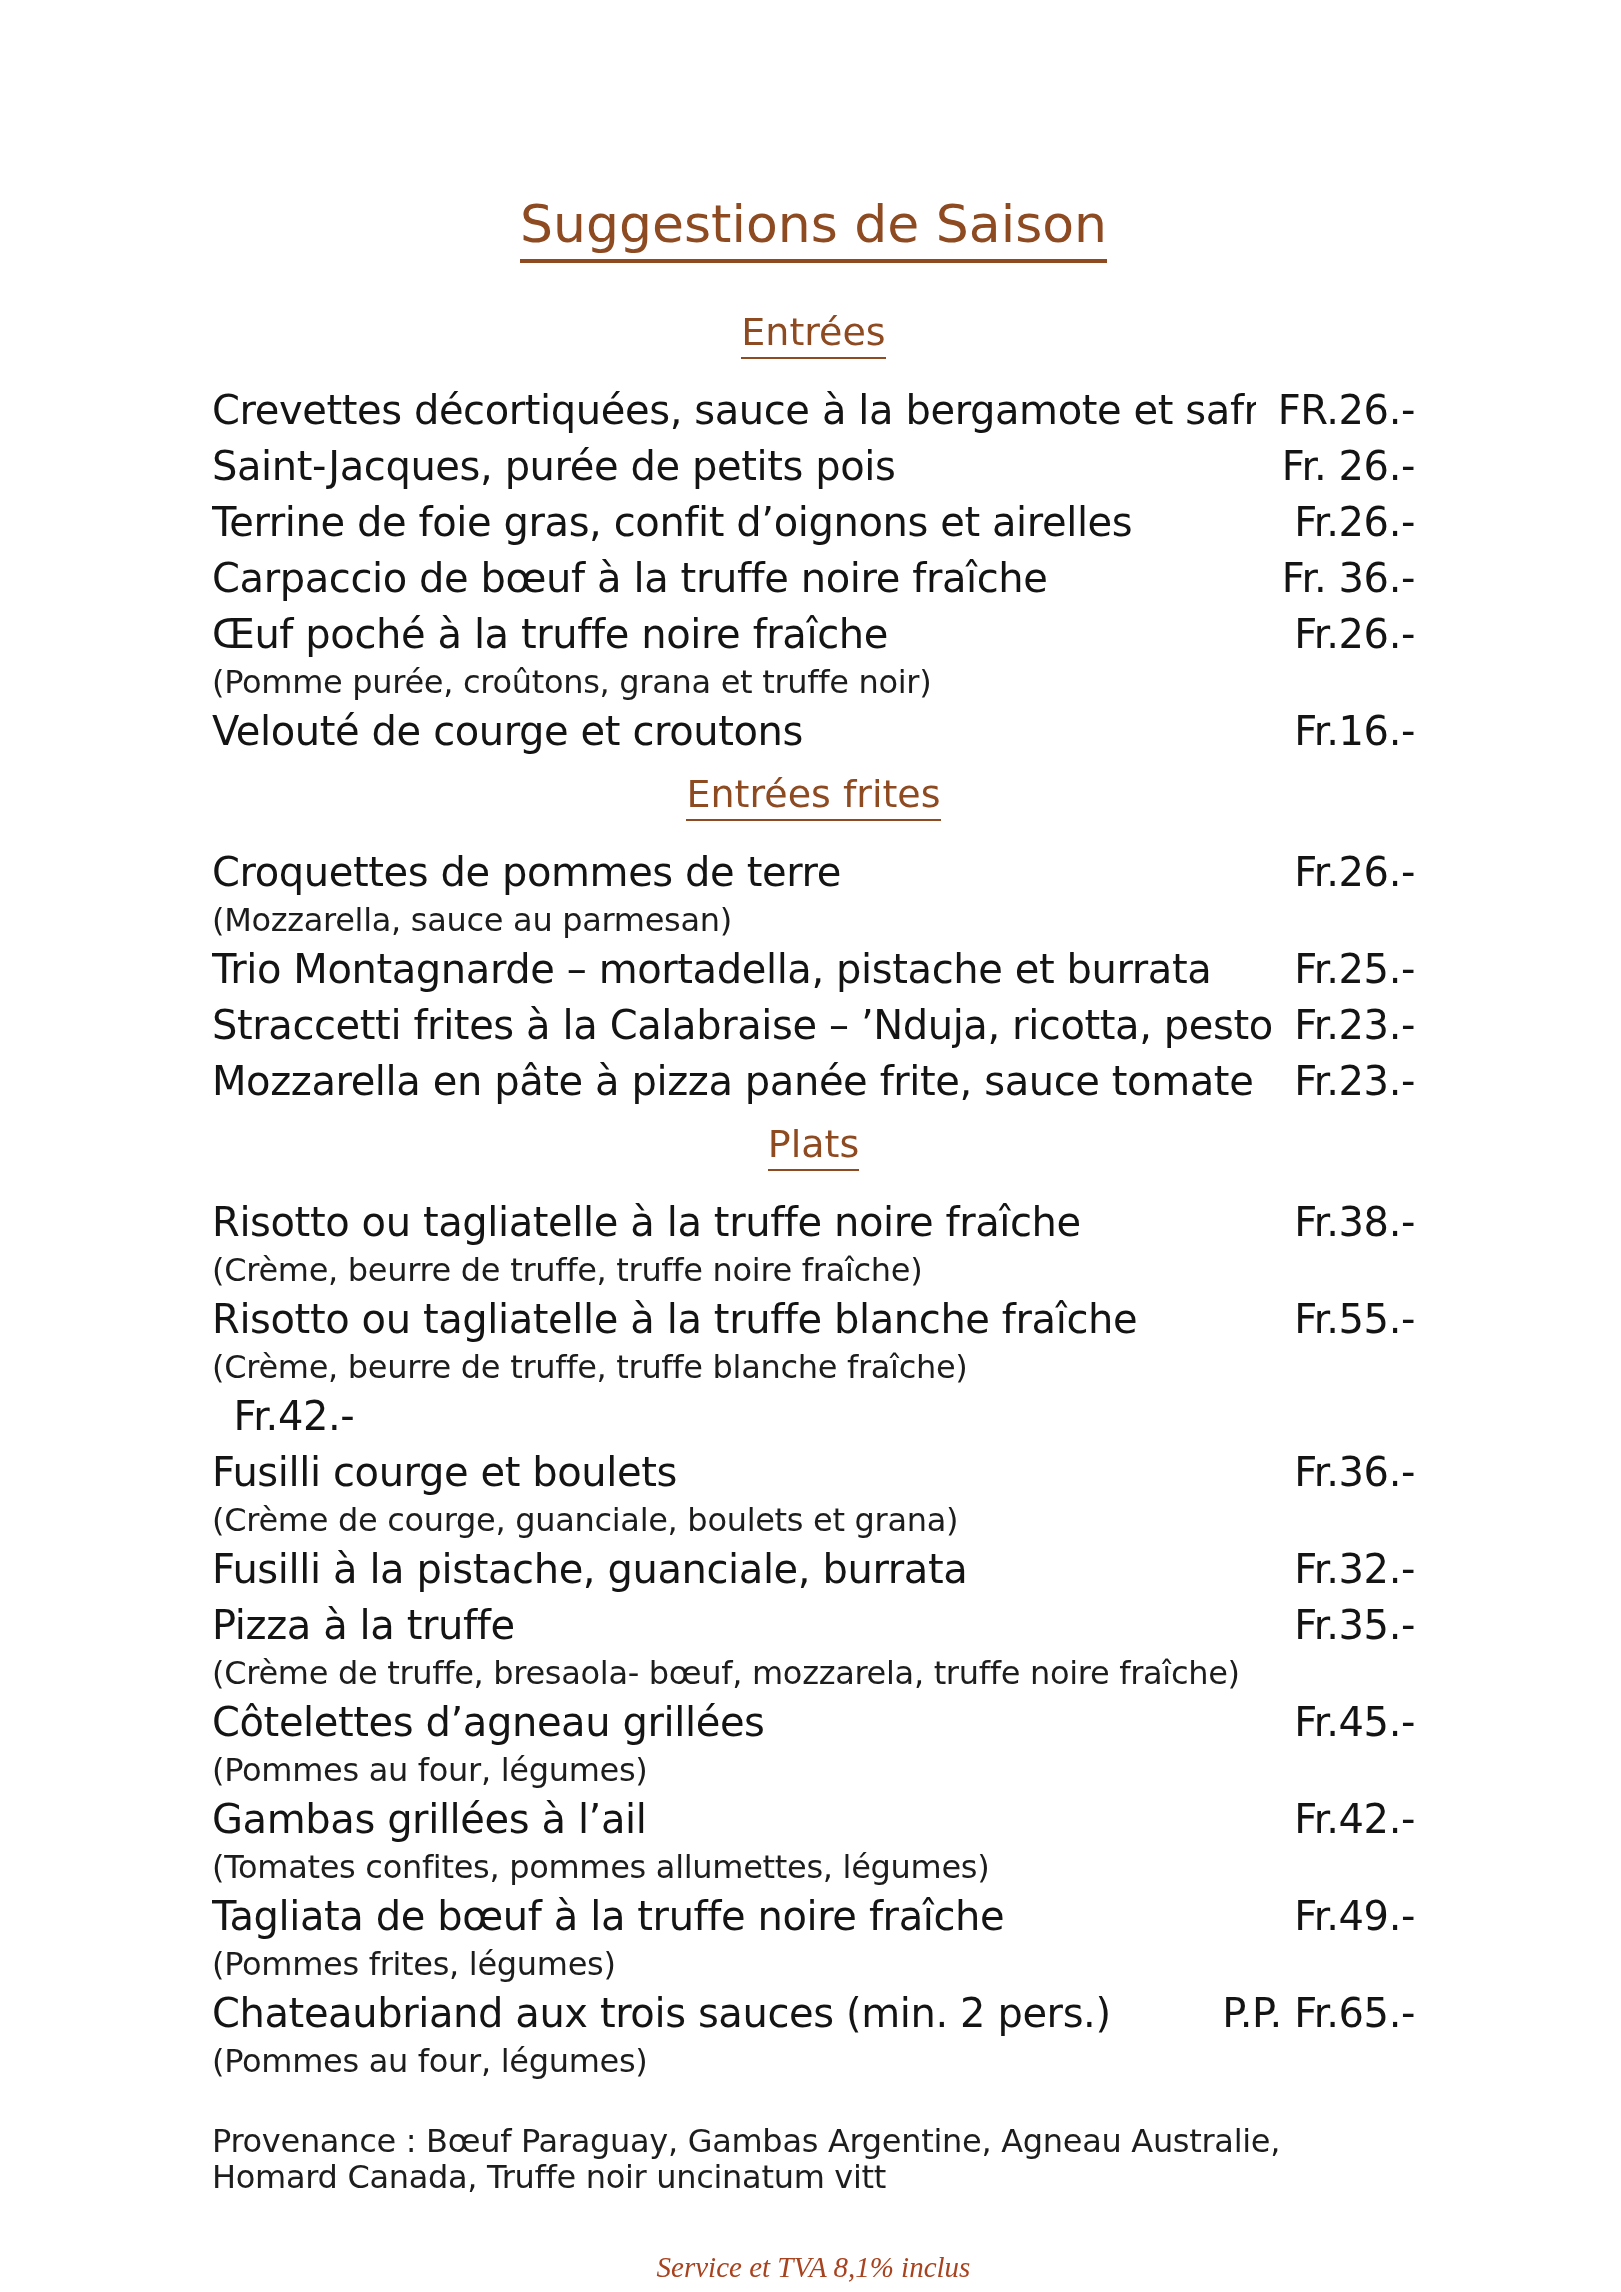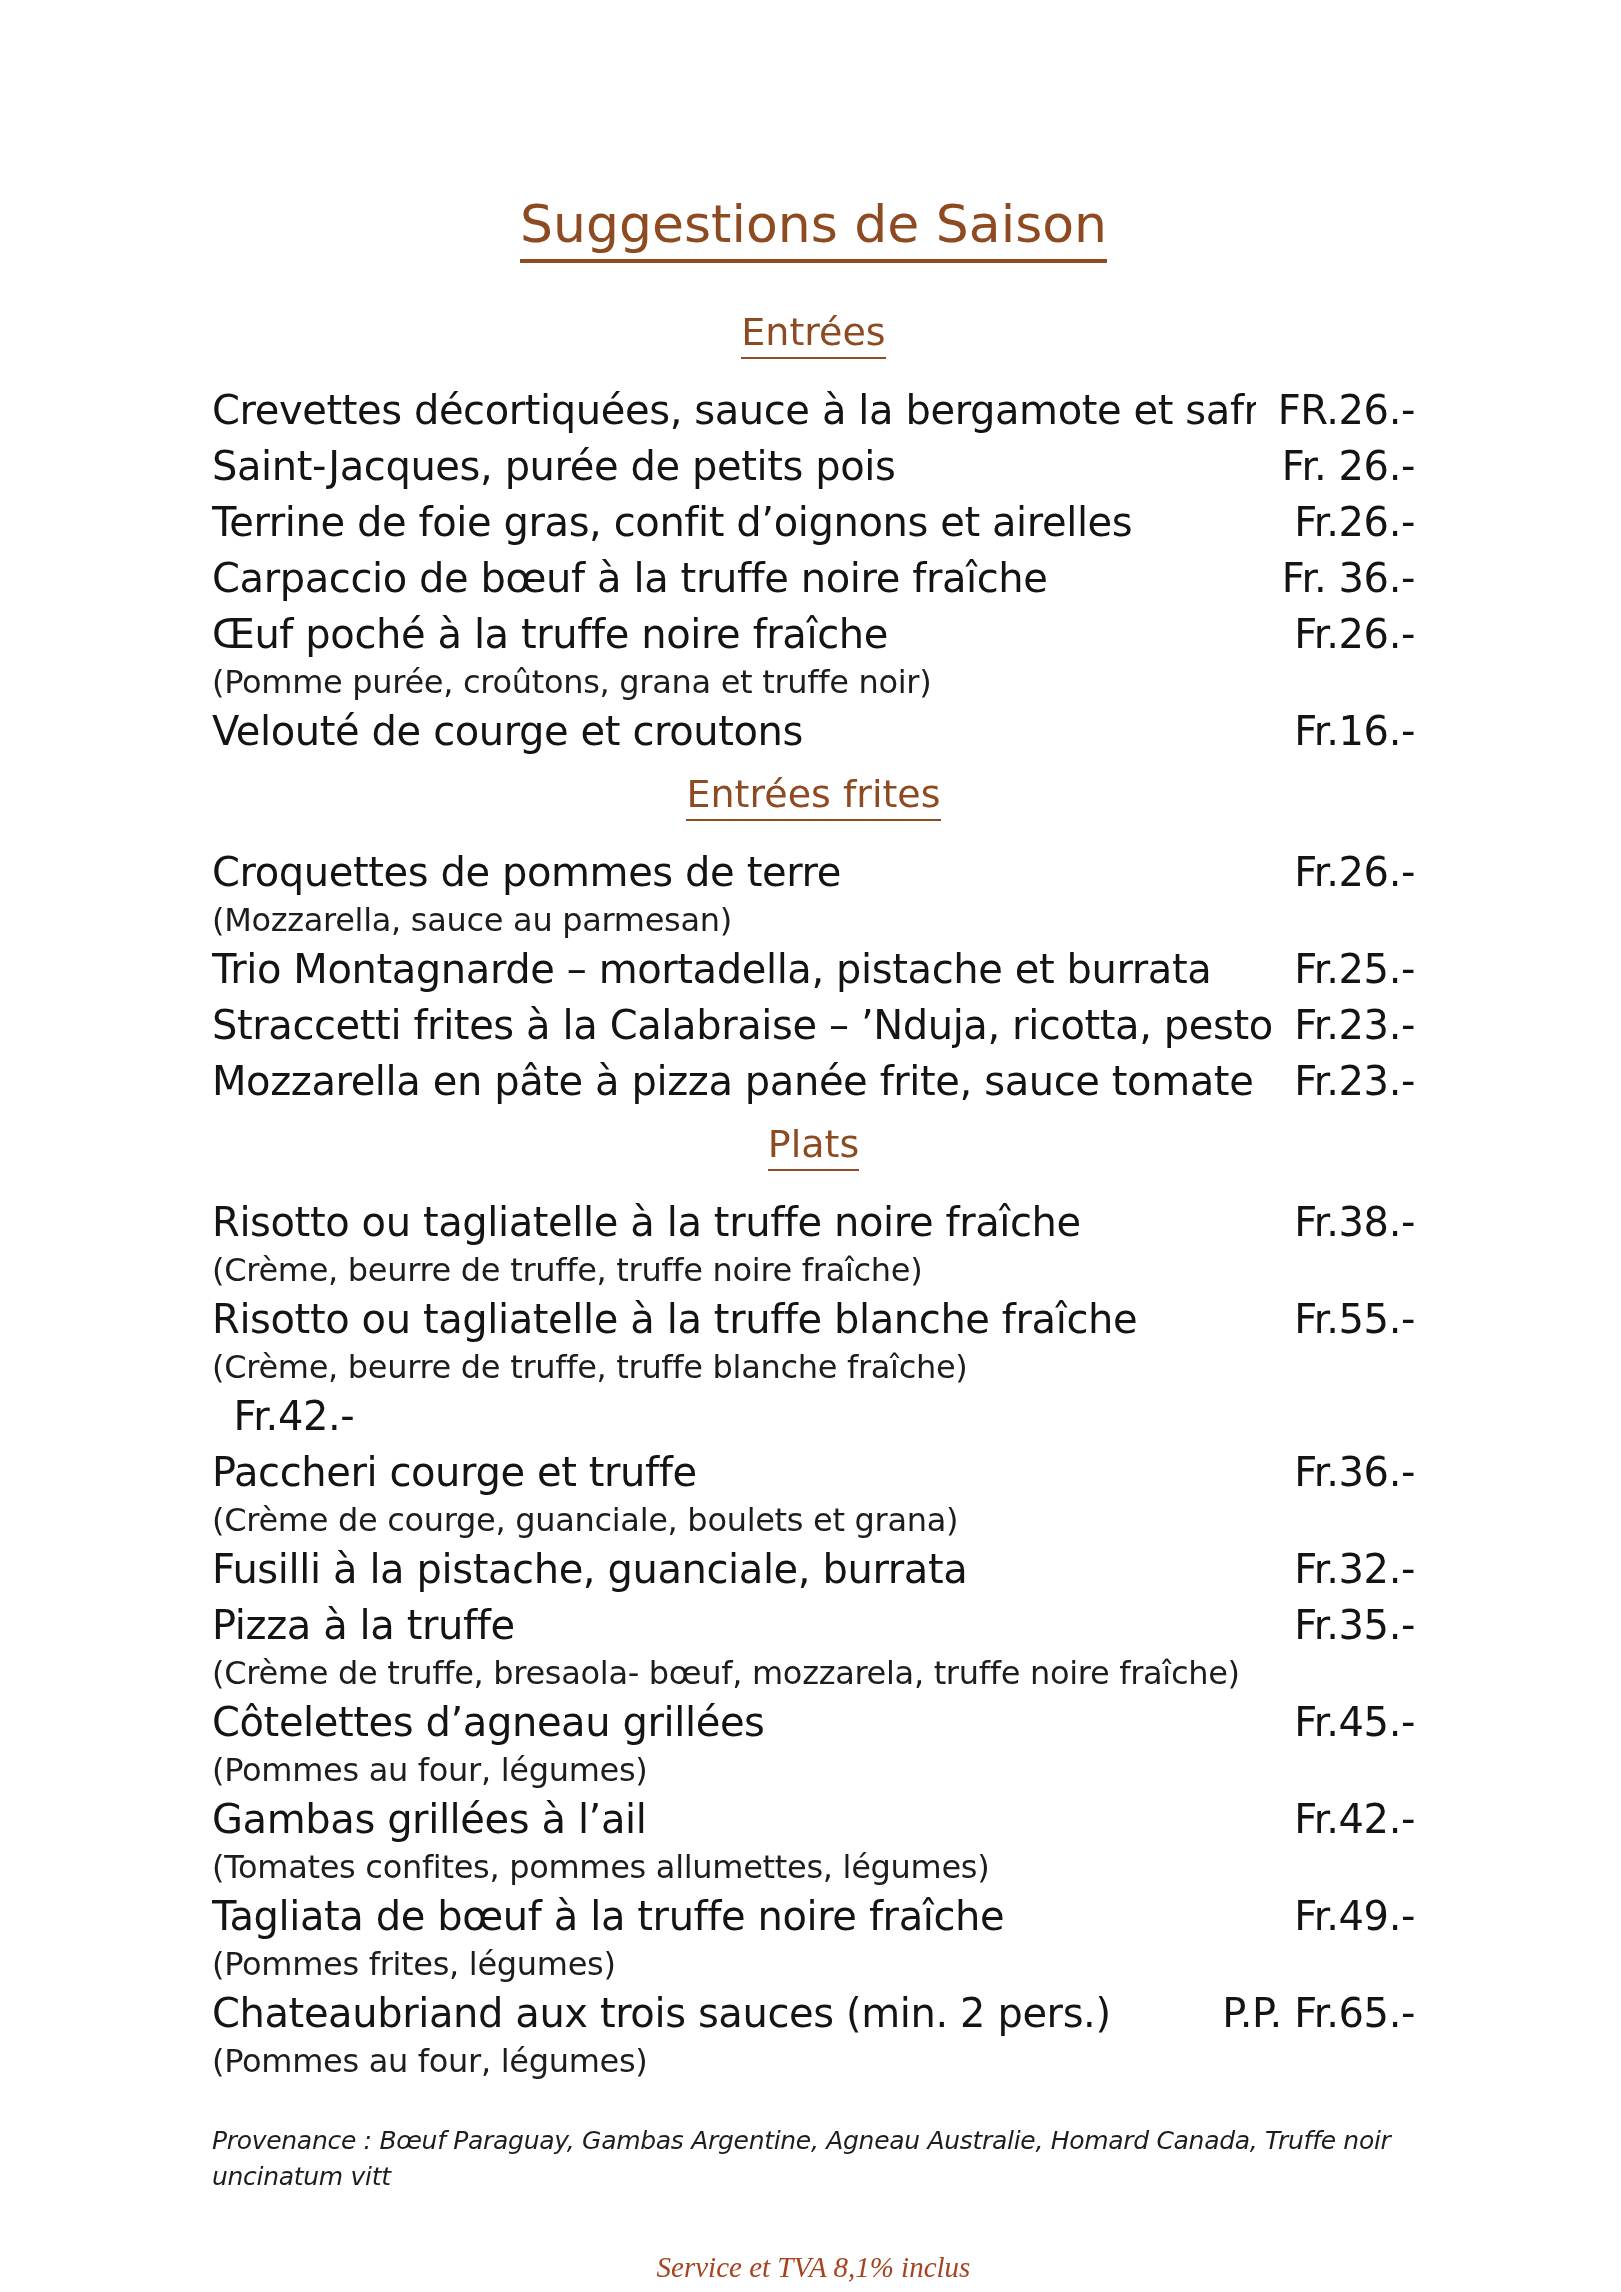--- a/index.html
+++ b/index.html
@@ -57,25 +57,24 @@
   .item-name { flex: 1 1 auto; white-space: nowrap; overflow: hidden; }
   .item-price { flex: 0 0 auto; padding-left: 21.5px; white-space: nowrap; text-align: right; }
   .item-detail {
     font-size: 32px;
     line-height: 41px;
     letter-spacing: -0.3px;
     color: #1d1d1d;
   }
   .provenance {
     margin: 41px 0 16px 0;
-    font-size: 25px;
+    font-size: 32px;
     line-height: 36px;
     letter-spacing: -0.3px;
     color: #1d1d1d;
-    font-style: italic;
   }
   .footer {
     margin: 54px 0 0 0;
     text-align: center;
     font-family: "Liberation Serif", serif;
     font-size: 29px;
     line-height: 36px;
     color: var(--footer-accent);
     font-style: italic;
   }
@@ -149,21 +148,21 @@
           <div class="item-detail">(Crème, beurre de truffe, truffe noire fraîche)</div>
           <div class="item-row">
             <span class="item-name">Risotto ou tagliatelle à la truffe blanche fraîche</span>
             <span class="item-price">Fr.55.-</span>
           </div>
           <div class="item-detail">(Crème, beurre de truffe, truffe blanche fraîche)</div>
           <div class="item-row">
             <span class="item-price">Fr.42.-</span>
           </div>
           <div class="item-row">
-            <span class="item-name">Paccheri courge et truffe</span>
+            <span class="item-name">Fusilli courge et boulets</span>
             <span class="item-price">Fr.36.-</span>
           </div>
           <div class="item-detail">(Crème de courge, guanciale, boulets et grana)</div>
           <div class="item-row">
             <span class="item-name">Fusilli à la pistache, guanciale, burrata</span>
             <span class="item-price">Fr.32.-</span>
           </div>
           <div class="item-row">
             <span class="item-name">Pizza à la truffe</span>
             <span class="item-price">Fr.35.-</span>

